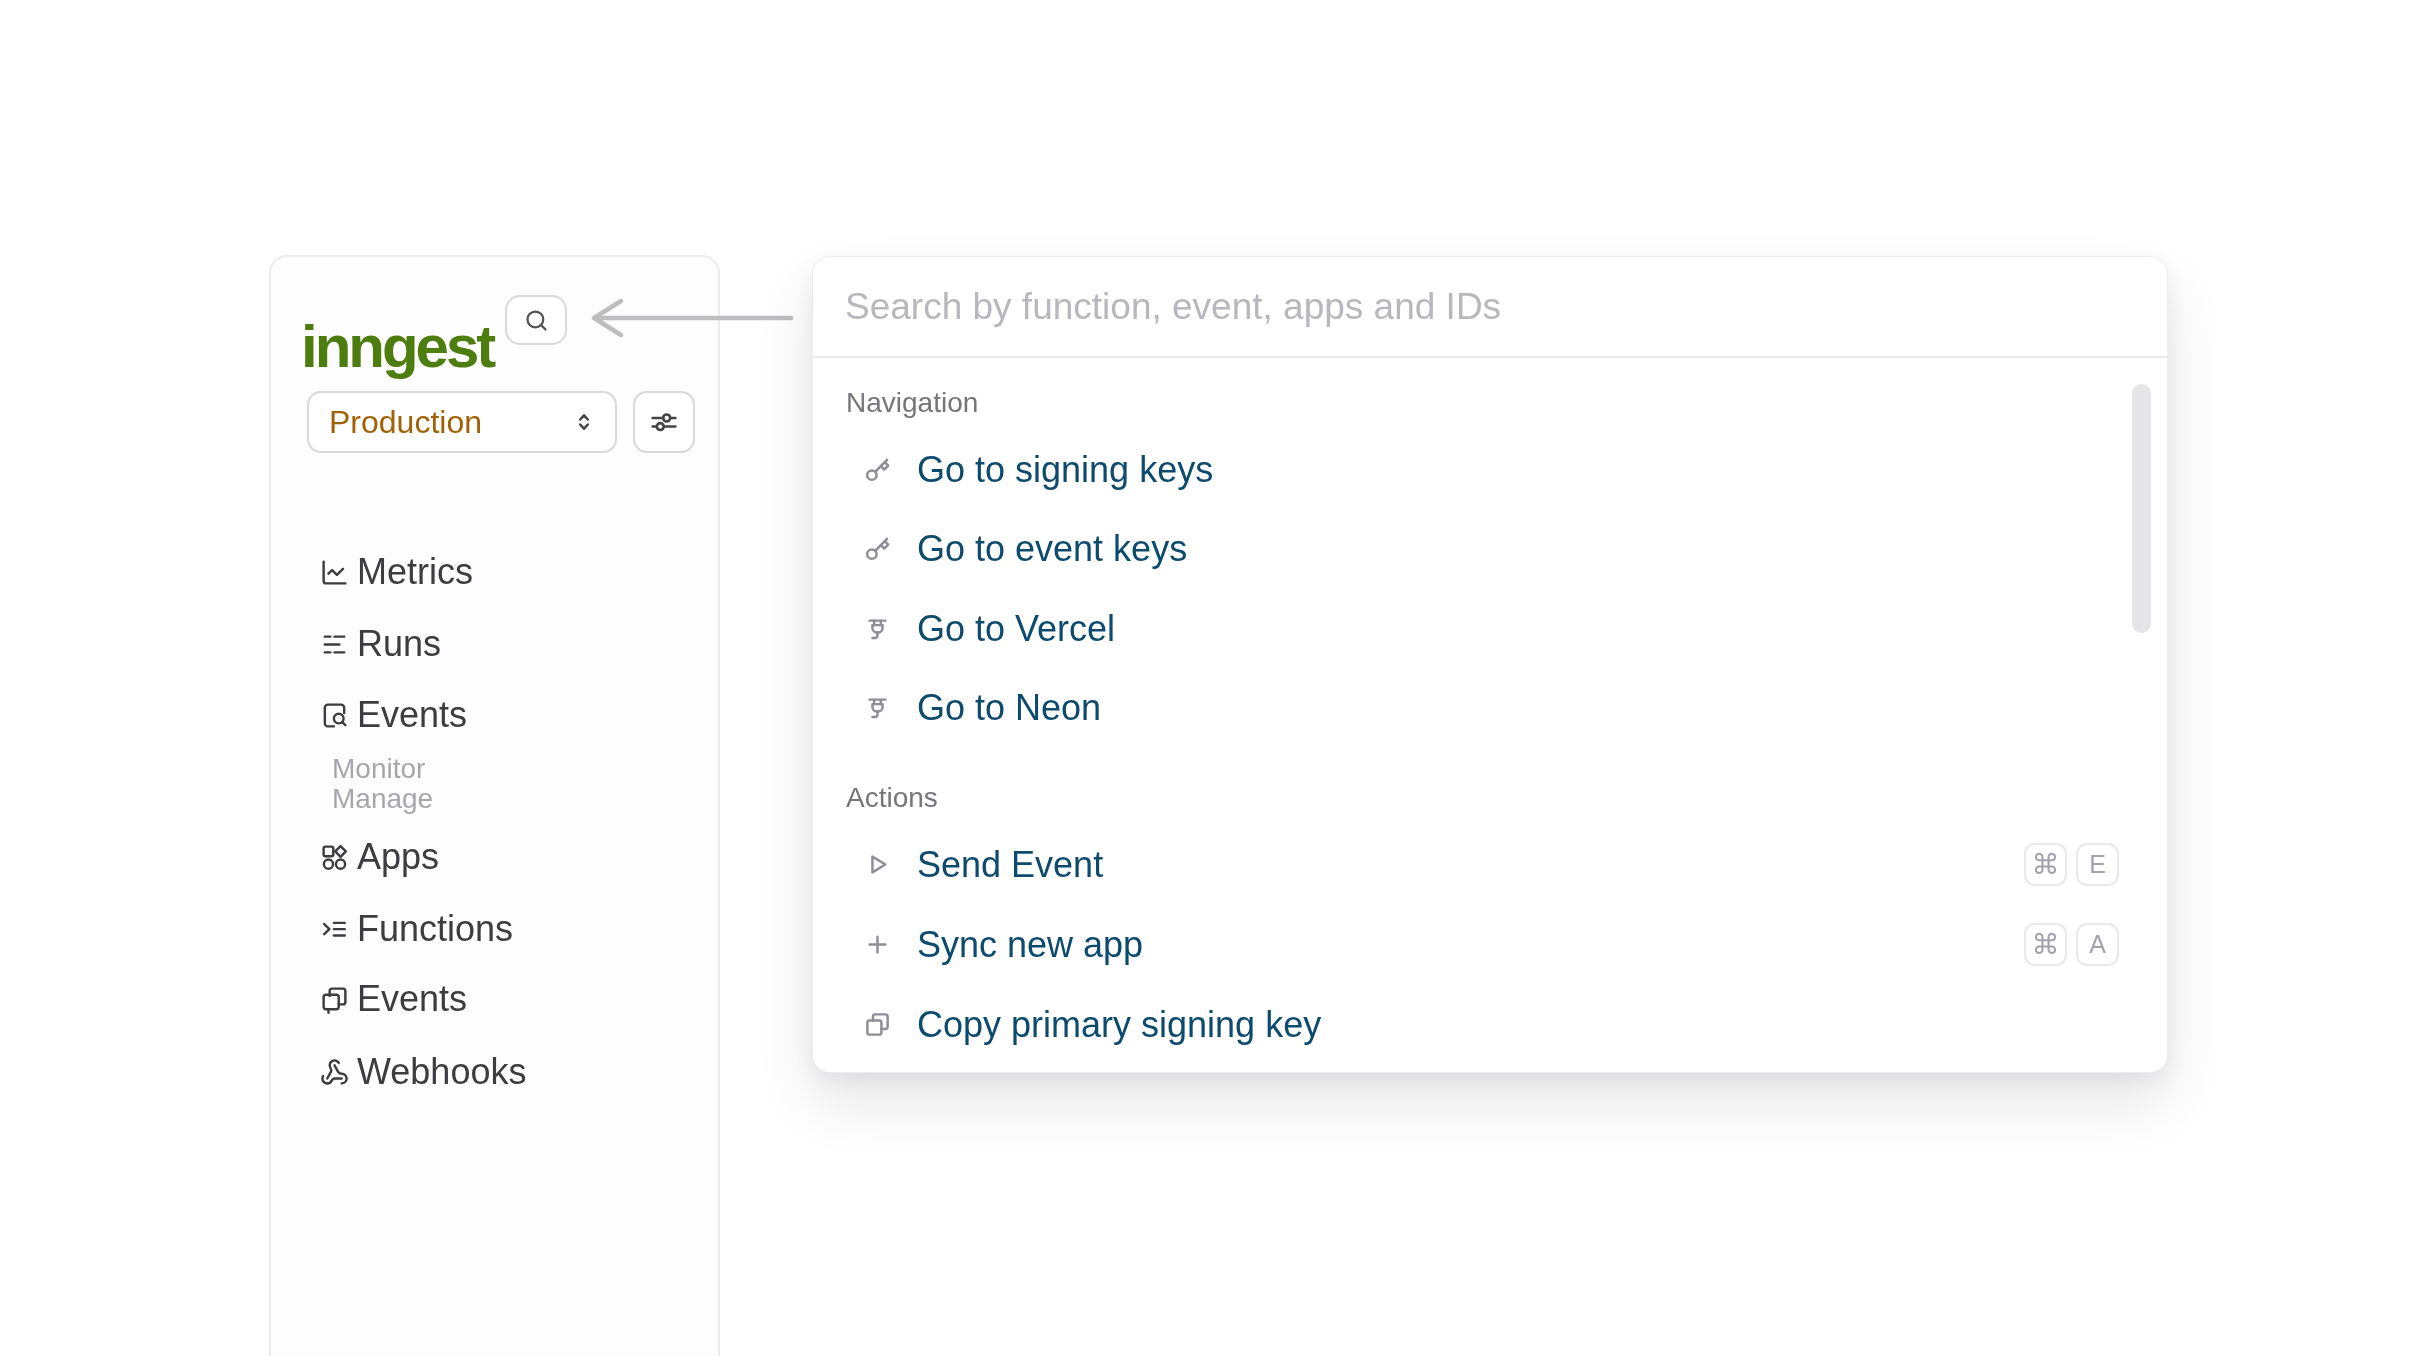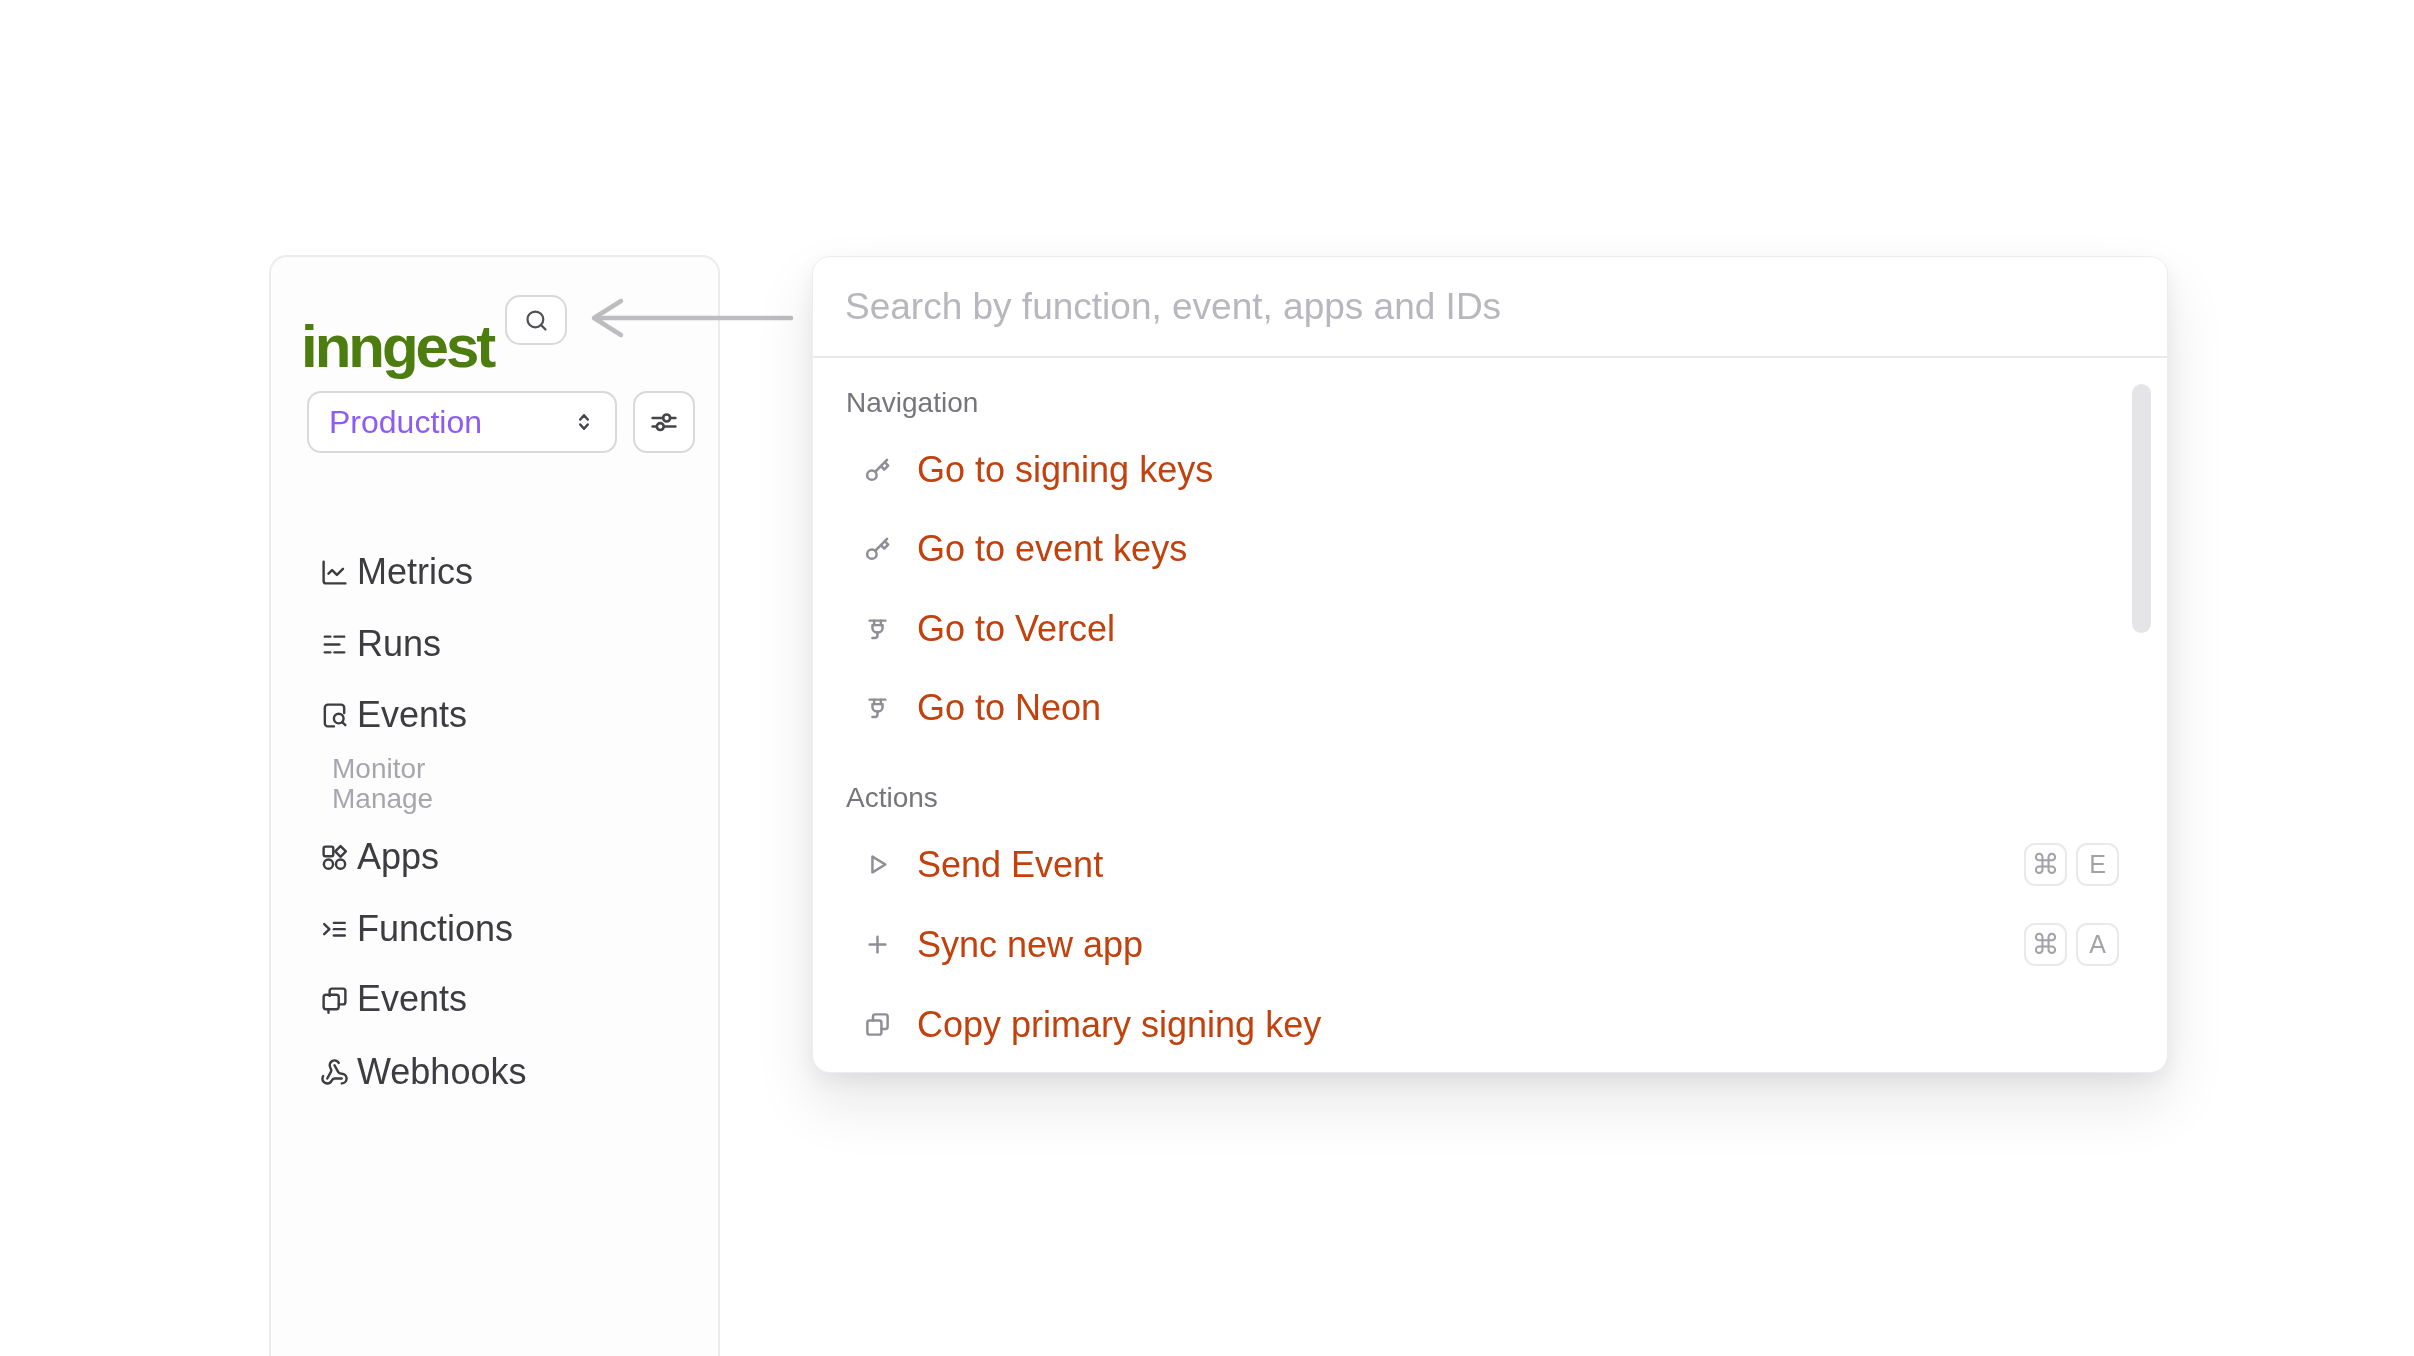--- a/index.html
+++ b/index.html
@@ -23,21 +23,21 @@
   .search-btn{
     position:absolute;left:234px;top:38px;width:62px;height:50px;
     border:2px solid #d9d9db;border-radius:15px;background:#fff;
     display:flex;align-items:center;justify-content:center;box-sizing:border-box;
   }
   .env-select{
     position:absolute;left:36px;top:134px;width:310px;height:62px;
     border:2px solid #d9d9db;border-radius:14px;background:#fff;
     display:flex;align-items:center;padding:0 16px 0 20px;box-sizing:border-box;
   }
-  .env-select .env-label{font-size:32px;color:#8b5cf6;}
+  .env-select .env-label{font-size:32px;color:#a16207;}
   .env-select .chev{margin-left:auto;}
   .filter-btn{
     position:absolute;left:362px;top:134px;width:62px;height:62px;
     border:2px solid #d9d9db;border-radius:14px;background:#fff;
     display:flex;align-items:center;justify-content:center;box-sizing:border-box;
   }
   .side-section-label{
     position:absolute;left:61px;font-size:28px;color:#a6a6ad;line-height:32px;
   }
   .side-item{
@@ -66,21 +66,21 @@
   }
   .palette-input::placeholder{color:#b7b7bd;opacity:1;}
   .group-label{
     position:absolute;left:33px;font-size:28px;color:#75757c;line-height:32px;
   }
   .pal-item{
     position:absolute;left:33px;right:48px;height:79px;border-radius:12px;
     display:flex;align-items:center;box-sizing:border-box;cursor:pointer;
   }
   .pal-item .ic{margin-left:18px;width:27px;height:27px;flex:0 0 27px;}
-  .pal-item .lbl{margin-left:26px;font-size:36px;color:#c2410c;}
+  .pal-item .lbl{margin-left:26px;font-size:36px;color:#0c4a6e;}
   .shortcuts{margin-left:auto;display:flex;gap:9px;}
   .keycap{
     width:43px;height:43px;border:2px solid #e9e9eb;border-radius:11px;
     background:#fff;color:#a2a2aa;display:flex;align-items:center;justify-content:center;
     font-size:25px;box-sizing:border-box;
   }
   .keycap.cmd{font-size:28px;}
   .pal-scrollbar{
     position:absolute;right:16px;top:127px;width:19px;height:249px;
     border-radius:10px;background:#e5e5e8;

